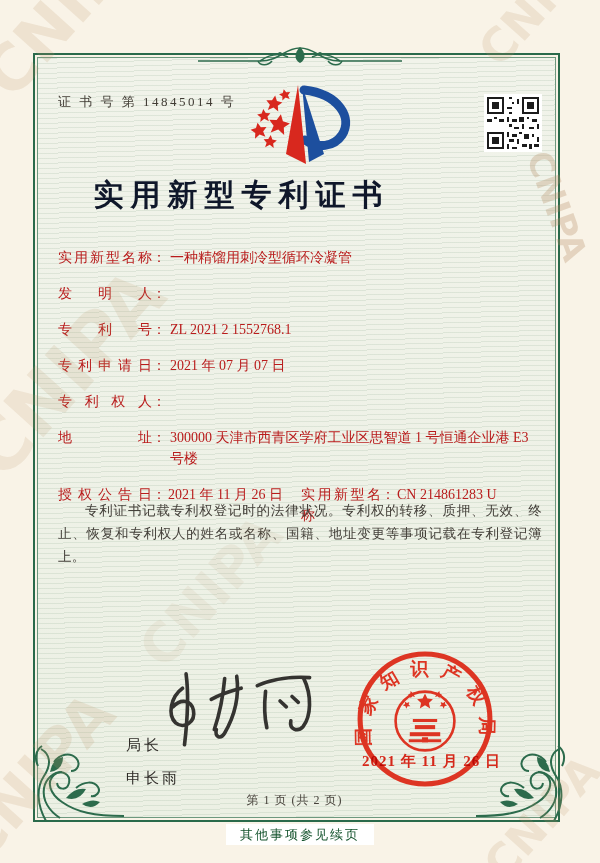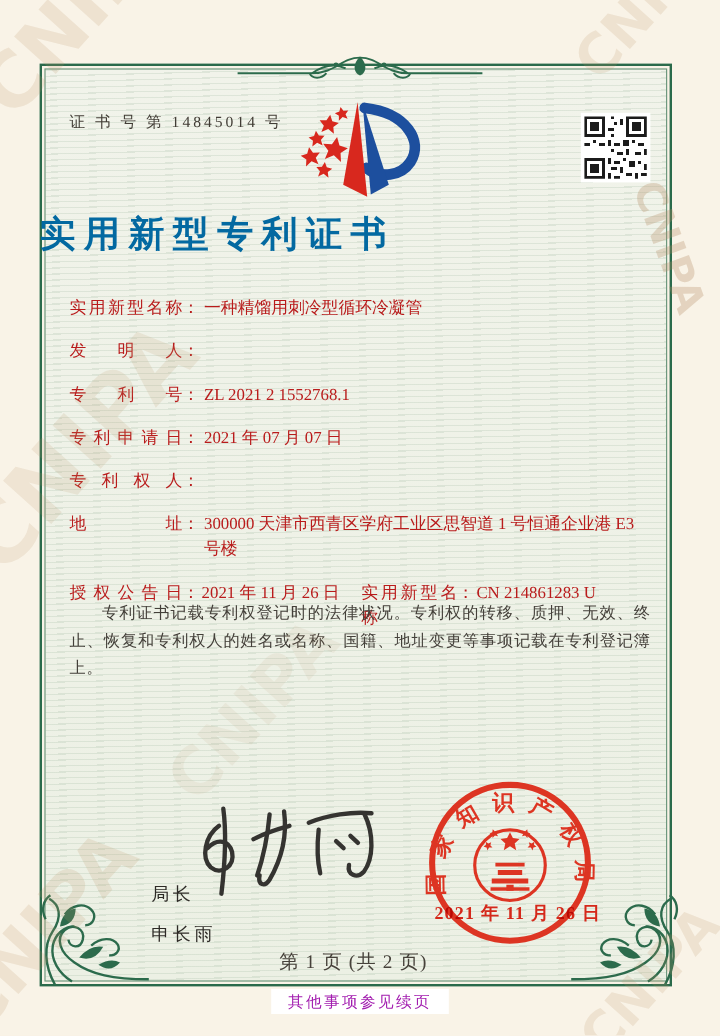--- a/index.html
+++ b/index.html
@@ -28,22 +28,22 @@
   .ornament{position:absolute;z-index:2;pointer-events:none;}
   .orn-top{left:196px;top:40px;}
   .orn-bl{left:24px;top:726px;}
   .orn-br{left:474px;top:726px;transform:scaleX(-1);}
 
   .content{position:absolute;inset:0;z-index:3;}
 
   .cert-no{position:absolute;left:58px;top:93px;font-size:13px;letter-spacing:2.5px;color:#413c35;}
   .logo{position:absolute;left:241px;top:82px;}
   .qr{position:absolute;left:484px;top:94px;background:#fff;padding:3px;line-height:0;}
-  .doc-title{position:absolute;left:33px;top:175px;width:417px;
-             font-size:30px;font-weight:700;letter-spacing:7px;color:#0369a1;}
+  .doc-title{position:absolute;left:33px;top:175px;width:417px;text-align:center;
+             font-size:30px;font-weight:700;letter-spacing:7px;color:#0f172a;}
 
   .fields{position:absolute;left:58px;top:247px;width:484px;font-size:14px;color:#b91c1c;}
   .row{display:flex;align-items:flex-start;margin-bottom:15px;line-height:21px;}
   .lbl{width:94px;flex:none;text-align:justify;text-align-last:justify;}
   .colon{flex:none;}
   .val{margin-left:4px;flex:1;}
   .pair2{display:flex;margin-left:18px;}
   .pair2 .lbl{width:80px;}
 
   .paras{position:absolute;left:58px;top:499px;width:484px;font-size:13.5px;color:#44403a;}
@@ -51,23 +51,23 @@
 
   .signer{position:absolute;left:126px;top:736px;font-size:15px;letter-spacing:3px;color:#2d2a26;}
   .signer div+div{margin-top:14px;}
   .signature{position:absolute;left:150px;top:664px;z-index:4;}
 
   .seal{position:absolute;left:354px;top:648px;z-index:4;mix-blend-mode:multiply;opacity:.95;}
   .seal-date{position:absolute;left:362px;top:752px;z-index:5;font-weight:700;font-size:15px;
              letter-spacing:1px;color:#d5281a;white-space:nowrap;mix-blend-mode:multiply;}
 
   .page-foot{position:absolute;left:33px;top:792px;width:523px;text-align:center;
-             font-size:16px;letter-spacing:1px;color:#46413a;}
+             font-size:12px;letter-spacing:1px;color:#46413a;}
   .cont-note{position:absolute;left:0;top:826px;width:600px;text-align:center;font-size:13px;}
-  .cont-note span{background:#fff;padding:3px 14px;letter-spacing:2px;color:#a21caf;}
+  .cont-note span{background:#fff;padding:3px 14px;letter-spacing:2px;color:#14532d;}
 </style>
 </head>
 <body>
 
 <div class="page">
 
   <div class="wm wm1">CNIPA</div>
   <div class="wm wm2">CNIPA</div>
   <div class="wm wm3">CNIPA</div>
   <div class="wm wm4">CNIPA</div>

